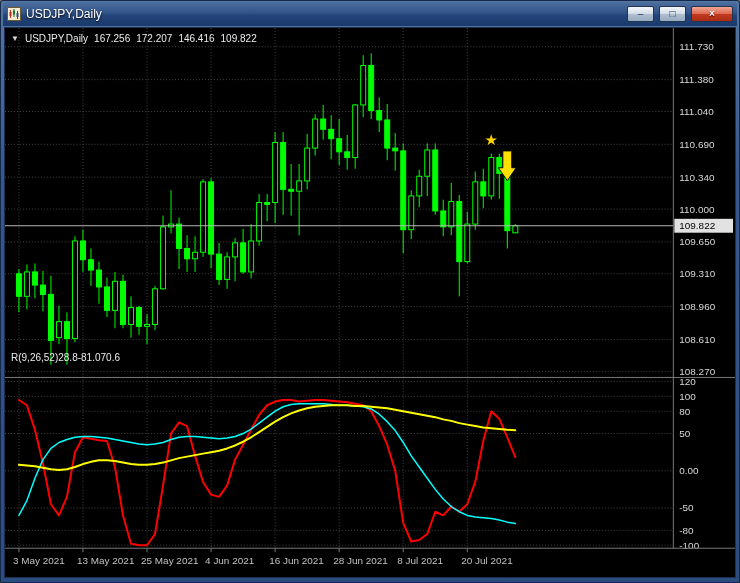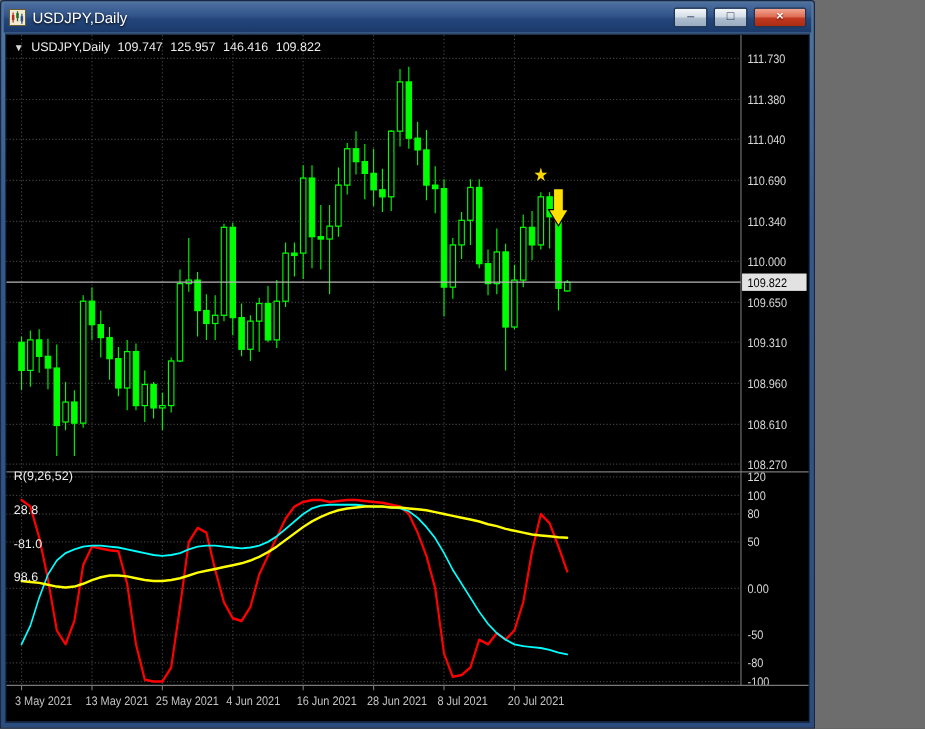--- a/index.html
+++ b/index.html
@@ -1,17 +1,17 @@
 <!DOCTYPE html>
 <html><head>
 <meta charset="utf-8">
 <style>
   html,body{margin:0;padding:0;background:#6d6d6d;font-family:"Liberation Sans",sans-serif;}
   .window{
-    position:relative;width:652px;height:583px;box-sizing:border-box;
+    position:relative;width:740px;height:583px;box-sizing:border-box;
     background:linear-gradient(#53779f,#35588e 30%,#2b4c7e);
     border:1px solid #14284a;border-radius:3px 3px 0 0;overflow:hidden;
   }
   .titlebar{
     position:absolute;left:2px;right:2px;top:1px;height:24px;
     display:flex;align-items:center;gap:5px;padding:0 4px;box-sizing:border-box;
     background:linear-gradient(#4d6f9f 0%,#31548a 45%,#23457a 55%,#1b3a6b 100%);
     border-radius:2px 2px 0 0;
   }
   .title-text{color:#ffffff;font-size:12px;text-shadow:0 1px 2px #000;flex:1 1 auto;white-space:nowrap;}
@@ -26,22 +26,22 @@
     position:absolute;left:3px;right:3px;top:26px;bottom:4px;
     background:#000;border:1px solid #1c2f4e;box-sizing:border-box;
   }
   .client svg{display:block;width:100%;height:100%;}
   .ohlc-header{
     position:absolute;left:6px;top:5px;color:#ececec;font-size:10px;
     display:flex;gap:6px;align-items:center;pointer-events:none;white-space:nowrap;
   }
   .ohlc-header .expander{font-size:8px;color:#d8d8d8;}
   .ind-header{
-    position:absolute;left:6px;top:348px;color:#ececec;font-size:10px;
-    display:flex;gap:16px;pointer-events:none;white-space:nowrap;flex-direction:column;
+    position:absolute;left:6px;top:324px;color:#ececec;font-size:10px;
+    display:flex;gap:0;pointer-events:none;white-space:nowrap;
   }
 </style>
 </head>
 <body>
 
 <div class="window">
   <div class="titlebar">
     <svg width="14" height="14" viewBox="0 0 14 14">
       <rect x="0.5" y="0.5" width="13" height="13" fill="#f3ead2" stroke="#6b5d33"></rect>
       <line x1="3.5" y1="3" x2="3.5" y2="11" stroke="#b03020" stroke-width="1"></line>
@@ -256,26 +256,26 @@
         <text x="330" y="540" fill="#c2c2c2" font-size="10" font-family="&quot;Liberation Sans&quot;,sans-serif" text-anchor="start">28 Jun 2021</text>
         <line x1="400.40000000000003" y1="524" x2="400.40000000000003" y2="528" stroke="#7a7a7a" stroke-width="1"></line>
         <text x="394.40000000000003" y="540" fill="#c2c2c2" font-size="10" font-family="&quot;Liberation Sans&quot;,sans-serif" text-anchor="start">8 Jul 2021</text>
         <line x1="464.80000000000007" y1="524" x2="464.80000000000007" y2="528" stroke="#7a7a7a" stroke-width="1"></line>
         <text x="458.80000000000007" y="540" fill="#c2c2c2" font-size="10" font-family="&quot;Liberation Sans&quot;,sans-serif" text-anchor="start">20 Jul 2021</text>
       </svg>
 
     <div class="ohlc-header">
       <span class="expander">▼</span>
       <span>USDJPY,Daily</span>
-      <span>109.747</span>
-      <span>125.957</span>
+      <span>167.256</span>
+      <span>172.207</span>
       <span>146.416</span>
       <span>109.822</span>
     </div>
 
     <div class="ind-header">
       <span>R(9,26,52)</span>
       <span>28.8</span>
       <span>-81.0</span>
-      <span>98.6</span>
+      <span>70.6</span>
     </div>
   </div>
 </div>
 
 </body></html>

